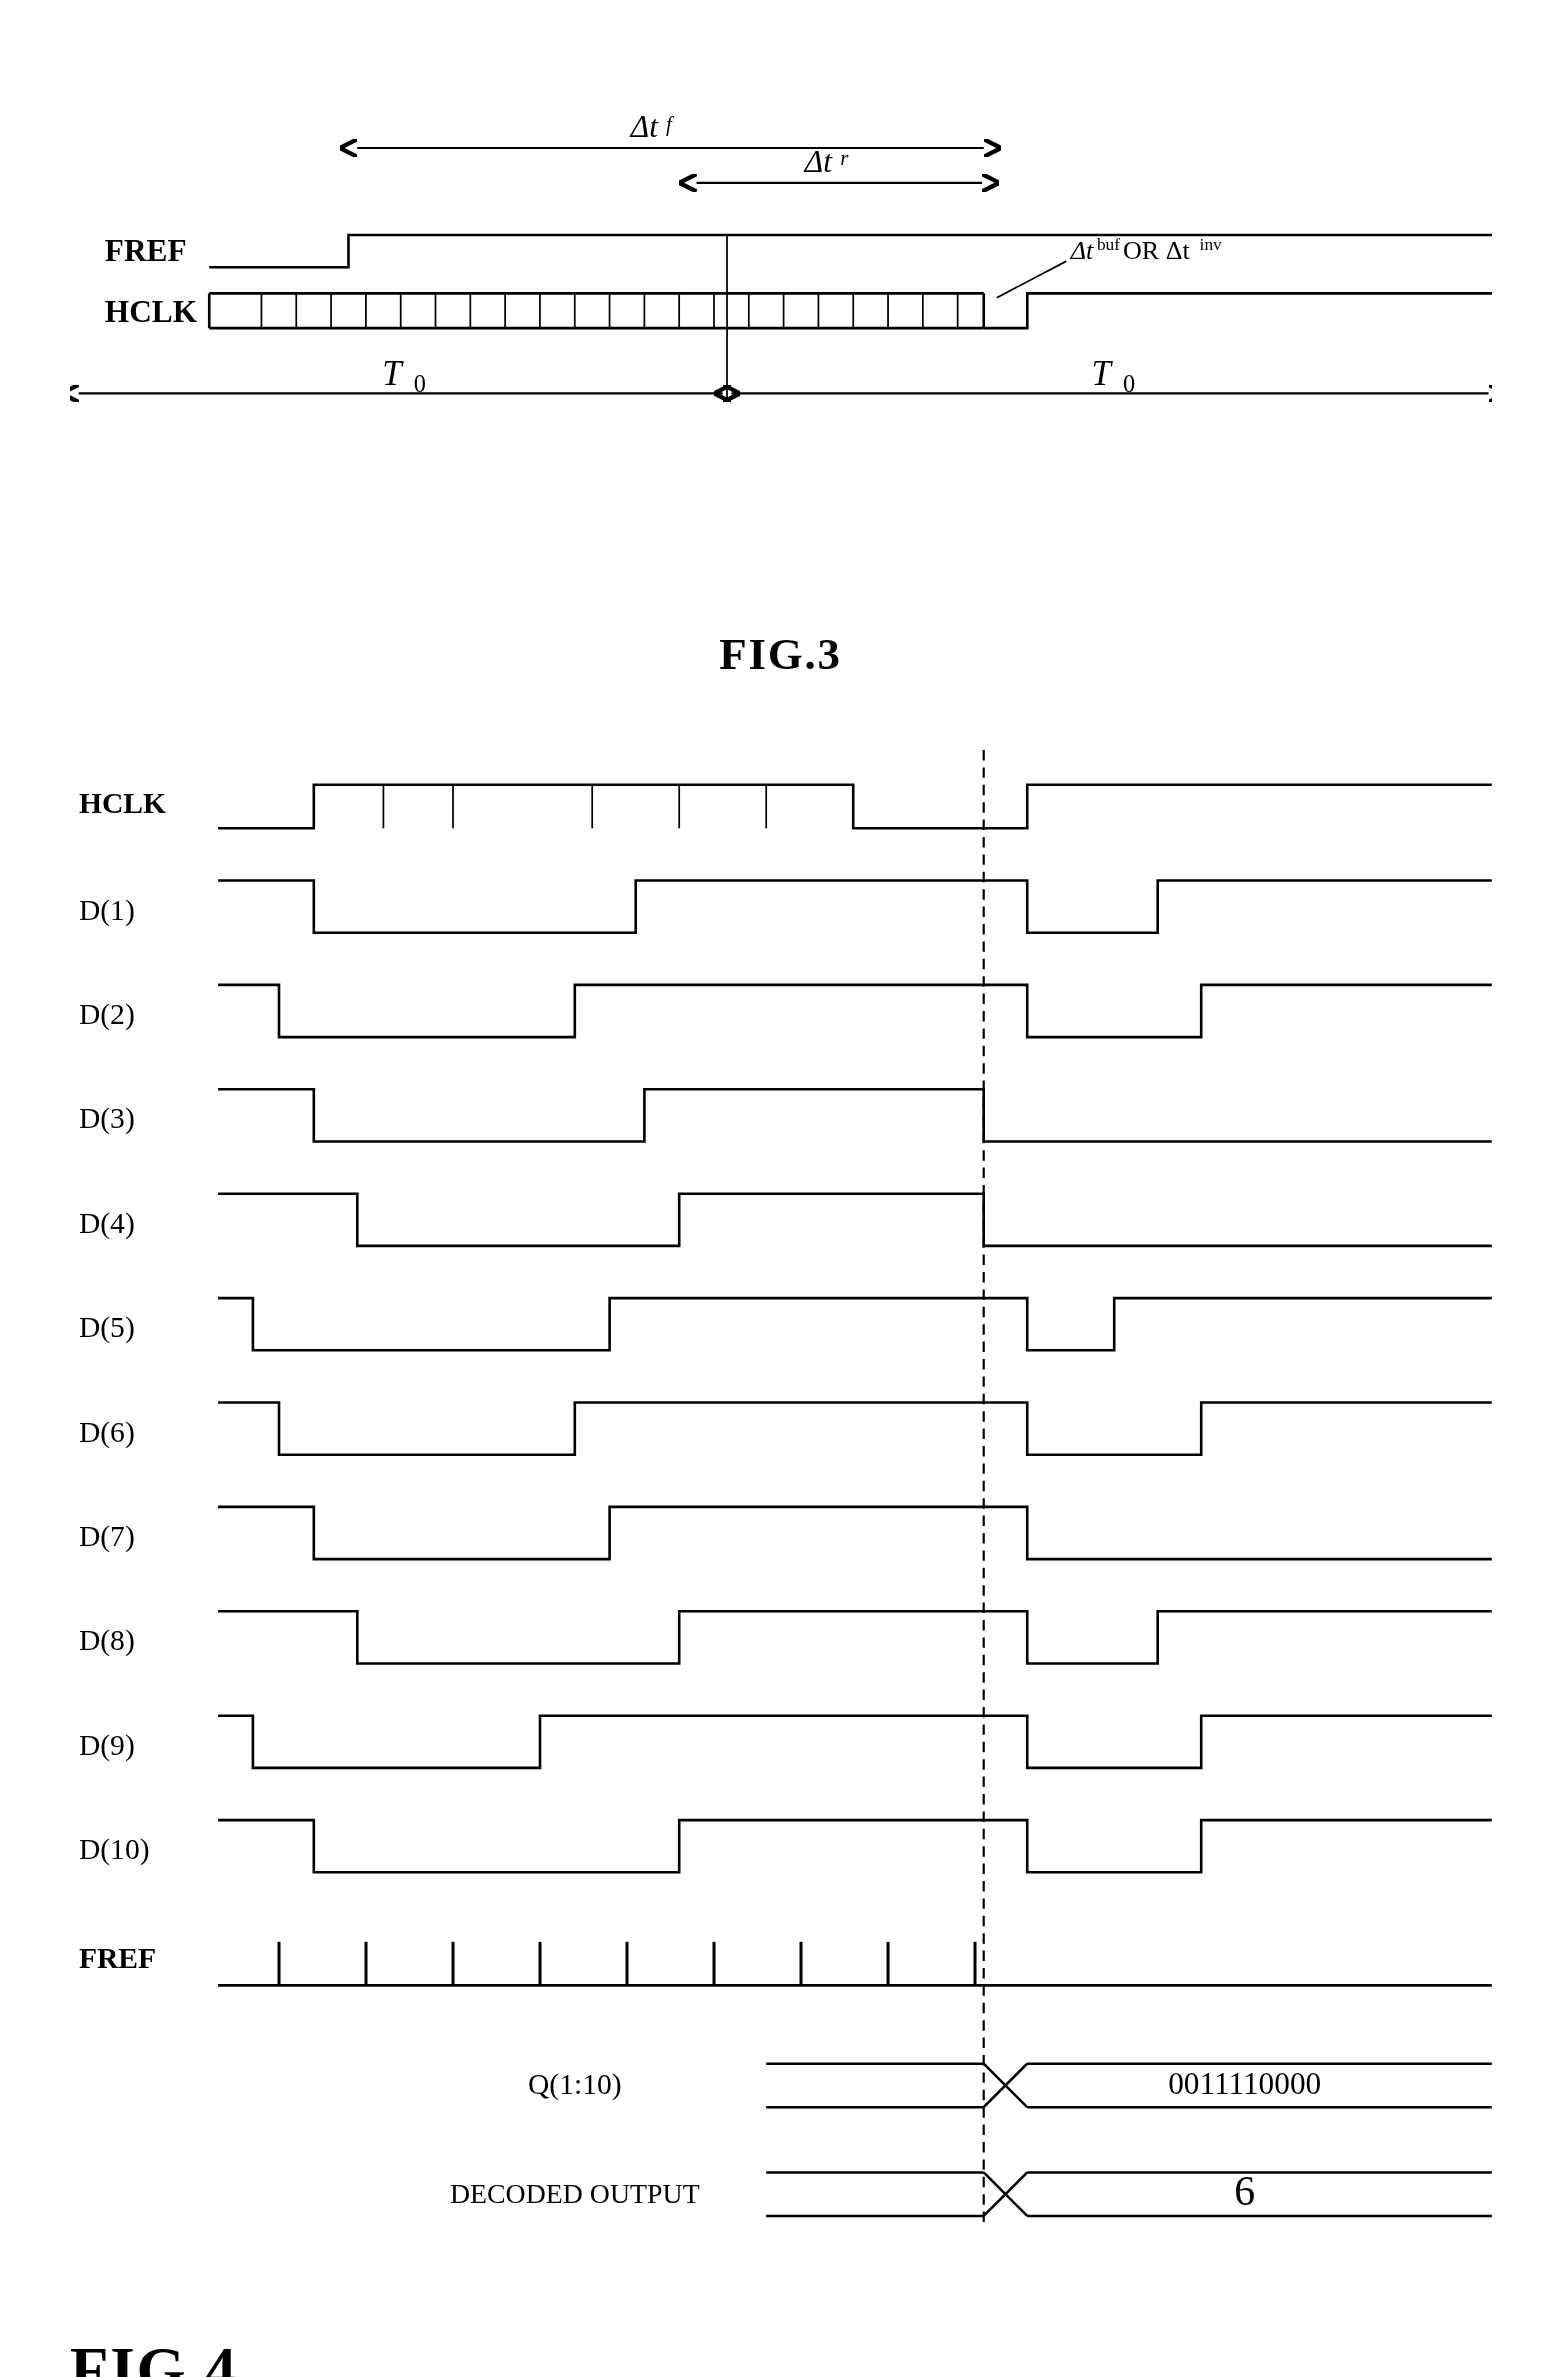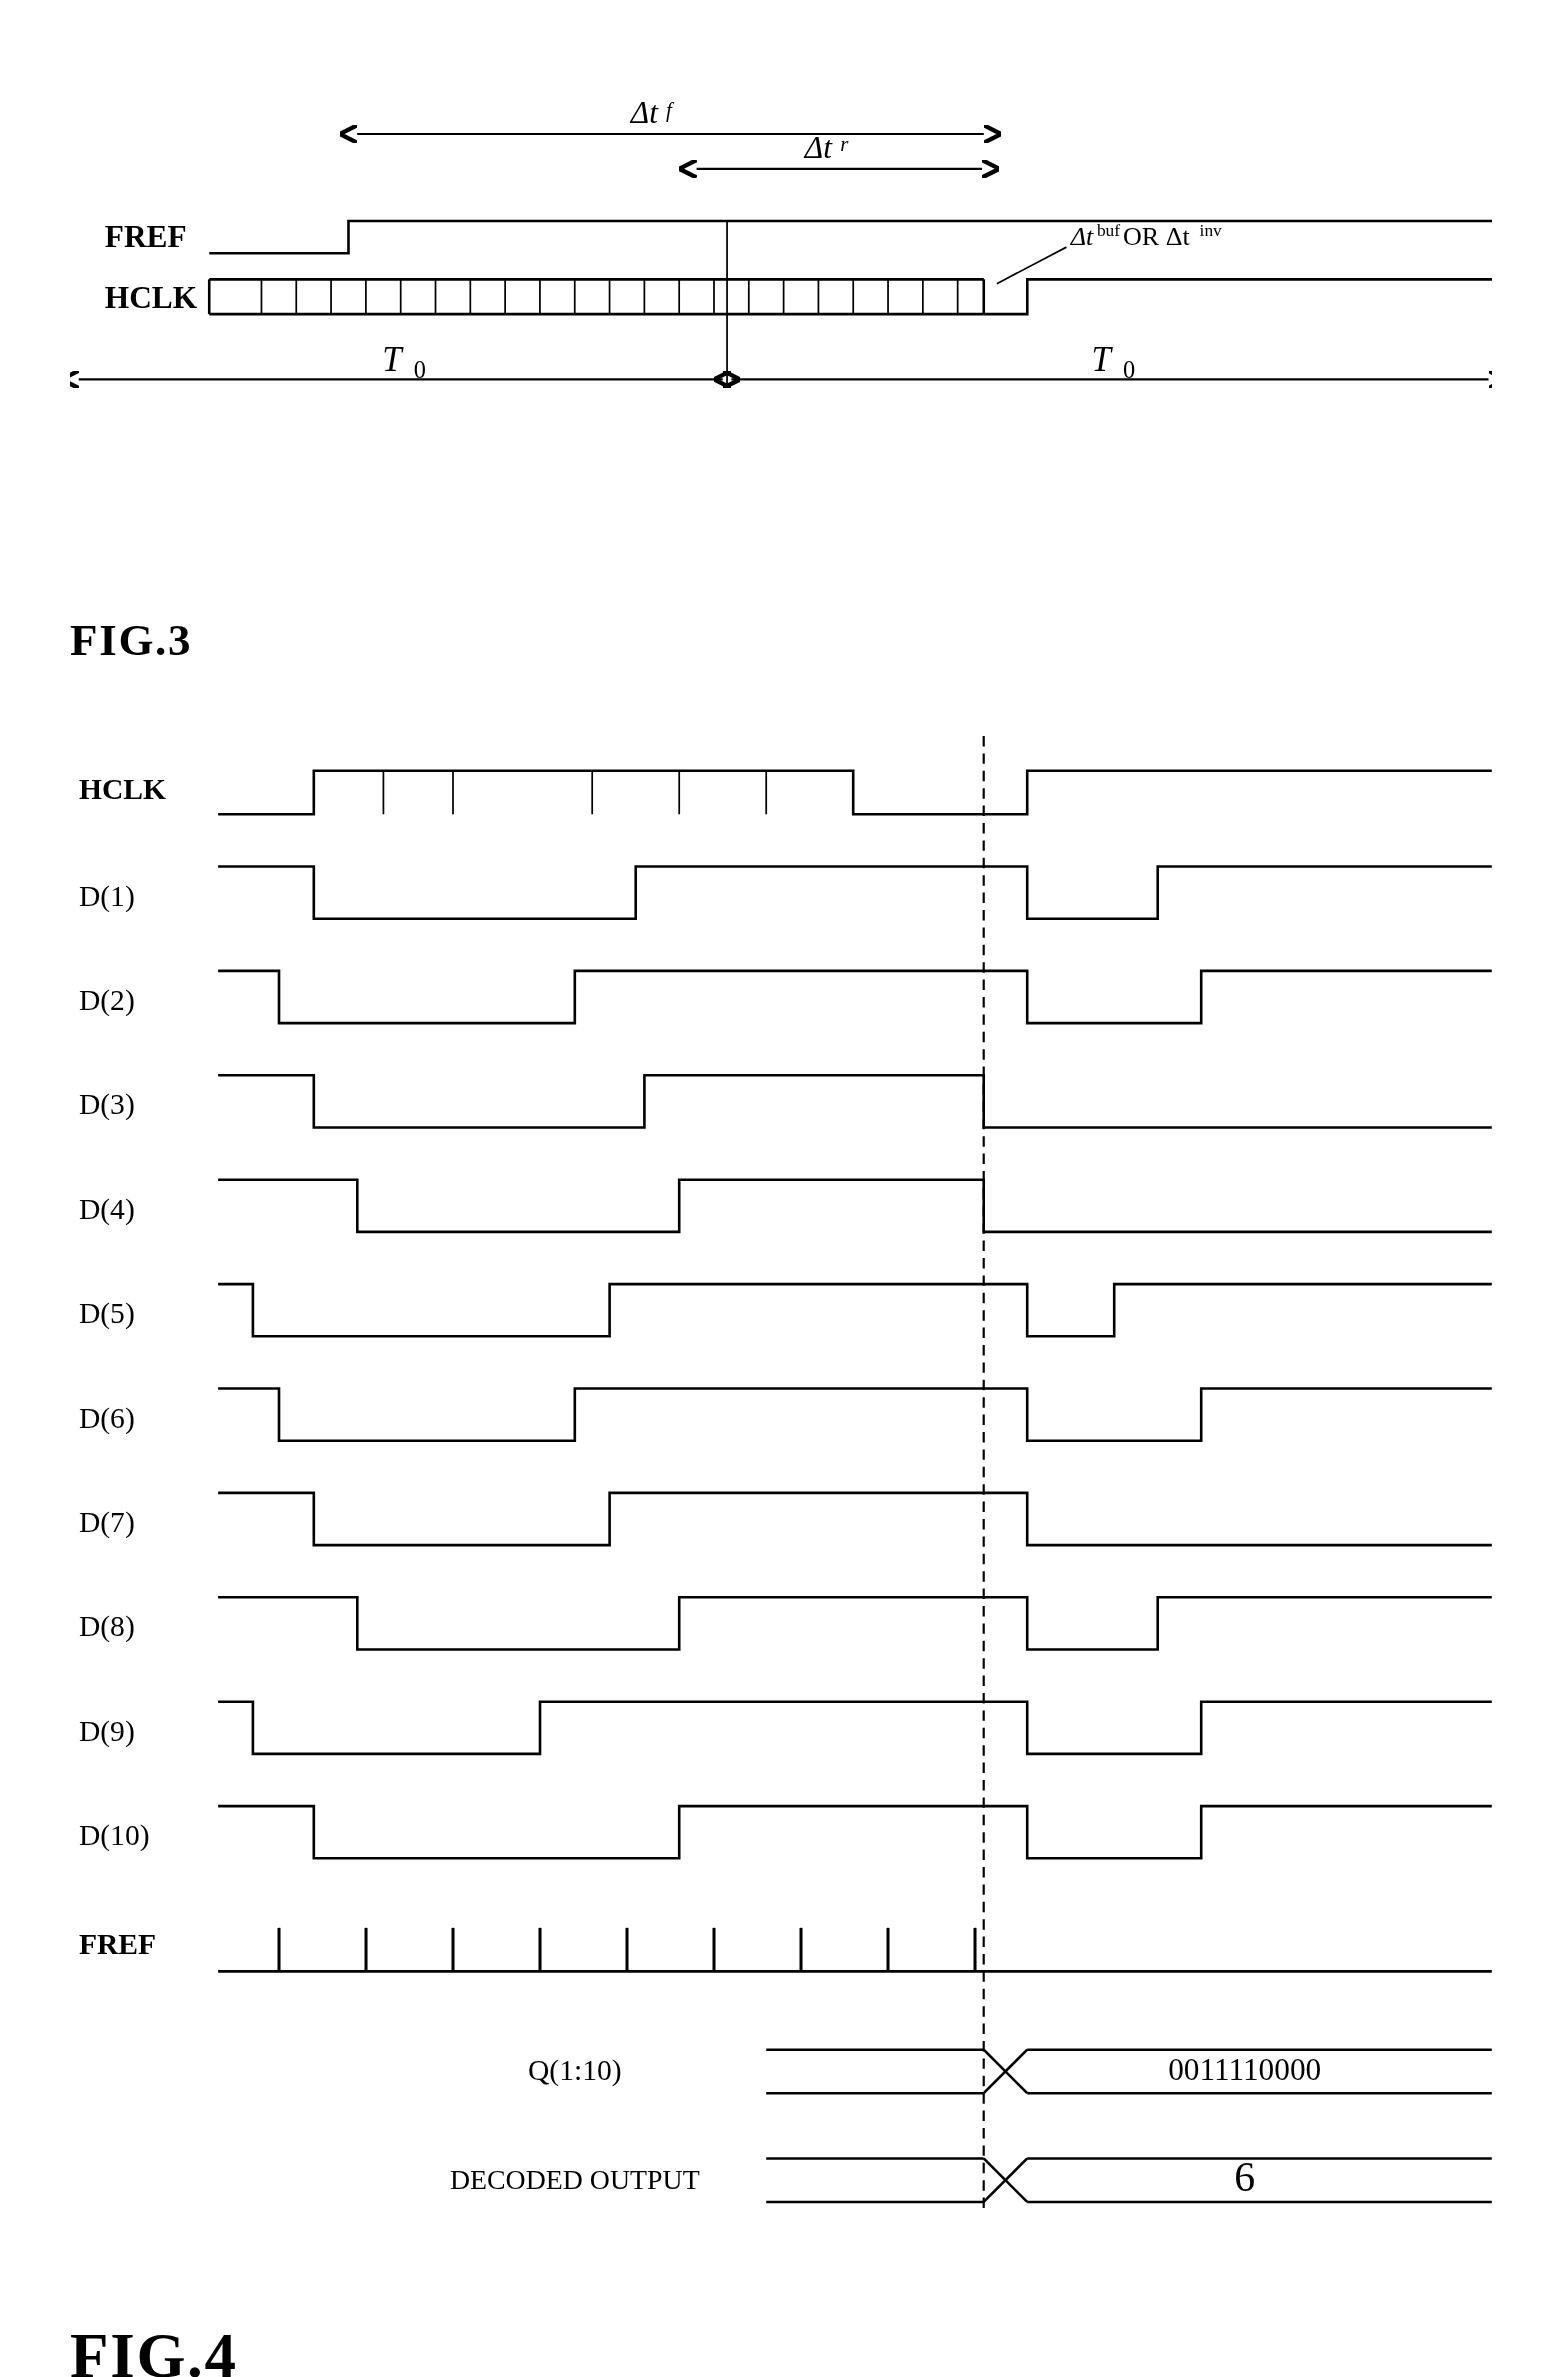--- a/index.html
+++ b/index.html
@@ -18,24 +18,25 @@
       background: #fff;
       position: relative;
       padding: 52px 70px;
     }
 
     
     .fig3-container {
       position: relative;
       width: 100%;
       height: 505px;
-      margin-top: 40px;
+      margin-top: 54px;
     }
 
     .fig3-label {
+      text-align: center;
       font-size: 45px;
       font-weight: bold;
       margin-top: 17.4px;
       letter-spacing: 1.7px;
     }
 
     .fig3-svg {
       display: block;
       margin: 0 auto;
     }

